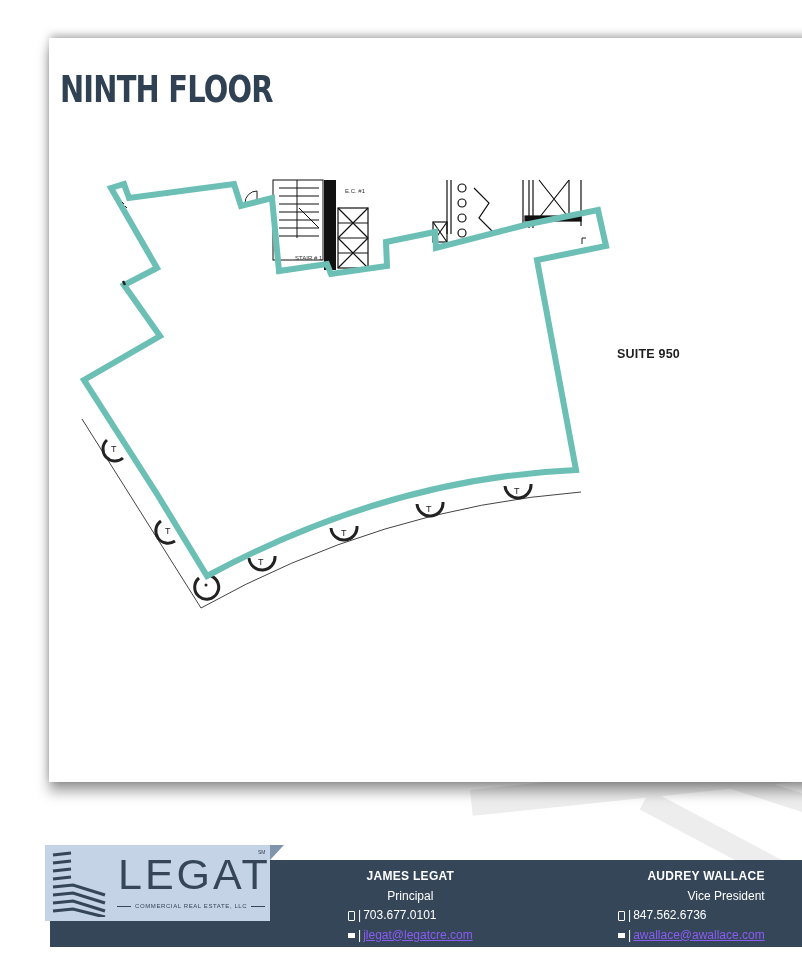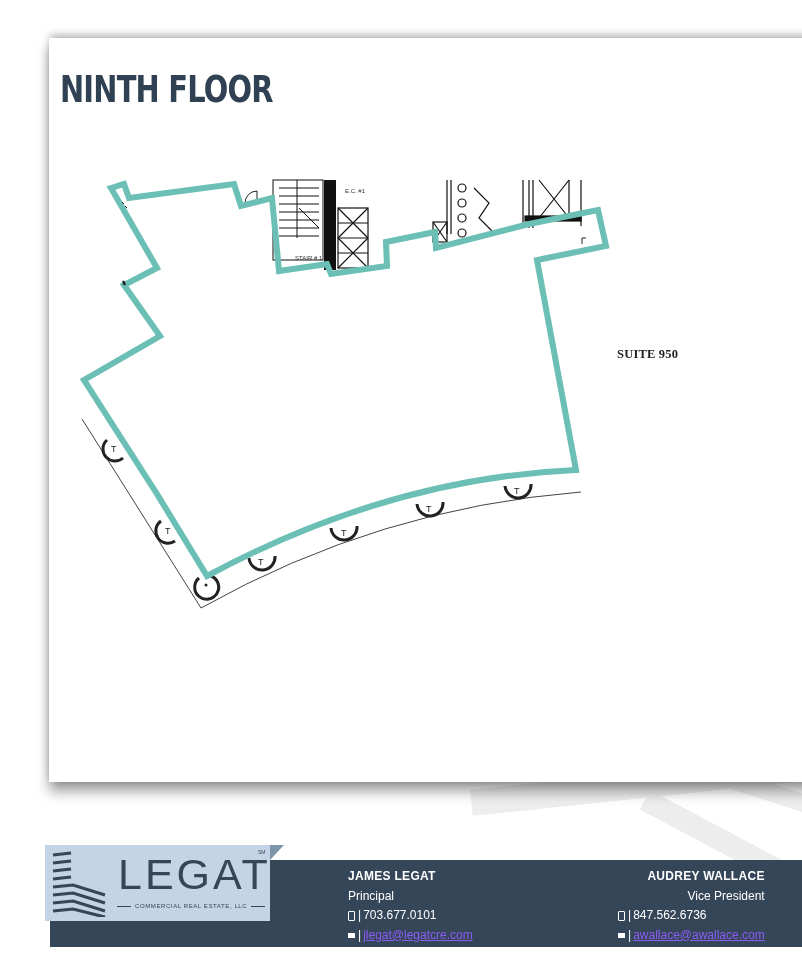--- a/index.html
+++ b/index.html
@@ -17,21 +17,21 @@
   }
   .page-title {
     position: absolute; left: 11px; top: 30px; margin: 0;
     font-family: "DejaVu Sans", sans-serif; font-weight: bold;
     font-size: 37px; letter-spacing: -1px; color: #2f4153;
     transform: scaleX(0.78); transform-origin: 0 0; white-space: nowrap;
   }
   .plan { position: absolute; left: 0; top: 0; width: 768px; height: 744px; }
   .suite-label {
     position: absolute; left: 568px; top: 309px;
-    font-family: Liberation Serif, serif; font-weight: bold; font-size: 12.5px;
+    font-family: Liberation Sans, sans-serif; font-weight: bold; font-size: 12.5px;
     color: #1e1e1e; letter-spacing: 0.2px;
   }
   .footer-bar {
     position: absolute; left: 50px; top: 860px; width: 752px; height: 87px;
     background: #354659;
   }
   .logo-block {
     position: absolute; left: 45px; top: 845px; width: 225px; height: 76px;
     background: #c4d3e6;
   }
@@ -159,21 +159,21 @@
       <path d="M2 44 L22 42 L54 52"></path>
       <path d="M2 52 L22 50 L54 60"></path>
       <path d="M2 60 L22 58 L54 66"></path>
     </g>
   </svg>
   <div class="logo-word">LEGAT</div>
   <div class="logo-sm">SM</div>
   <div class="logo-tag">COMMERCIAL REAL ESTATE, LLC</div>
 </div>
 
-<div class="contact" style="left:348px;">
+<div class="contact" style="left:348px;text-align:center;">
   <div class="name">JAMES LEGAT</div>
   <div>Principal</div>
   <div class="row">
     <span class="ico phone-ico"></span>
     <span class="sep">|</span>
     <span>703.677.0101</span>
   </div>
   <div class="row">
     <span class="ico mail-ico"></span>
     <span class="sep">|</span>

